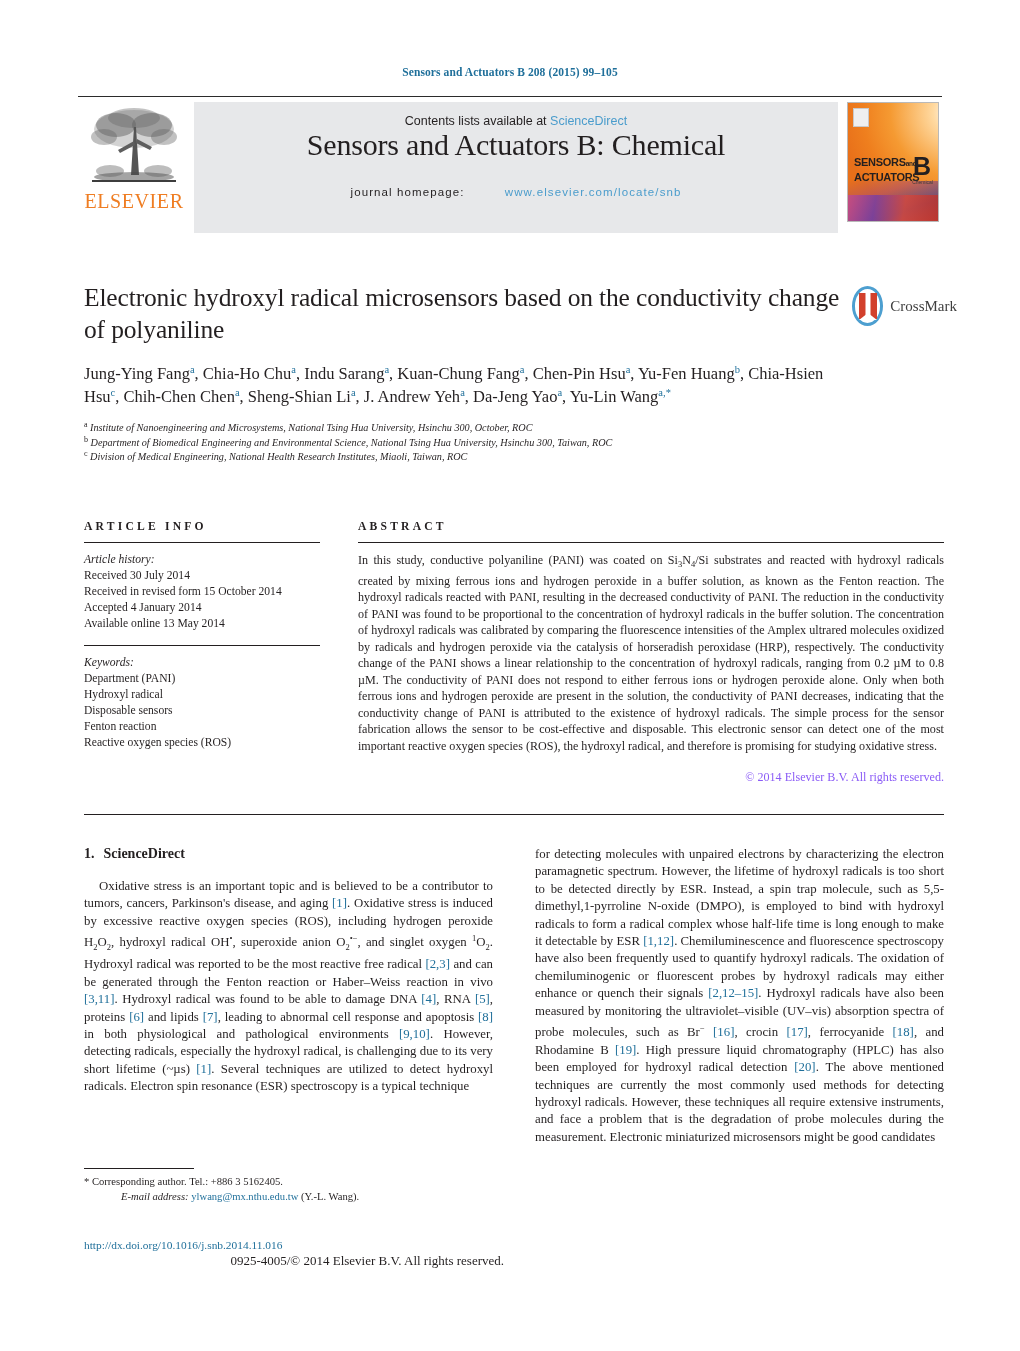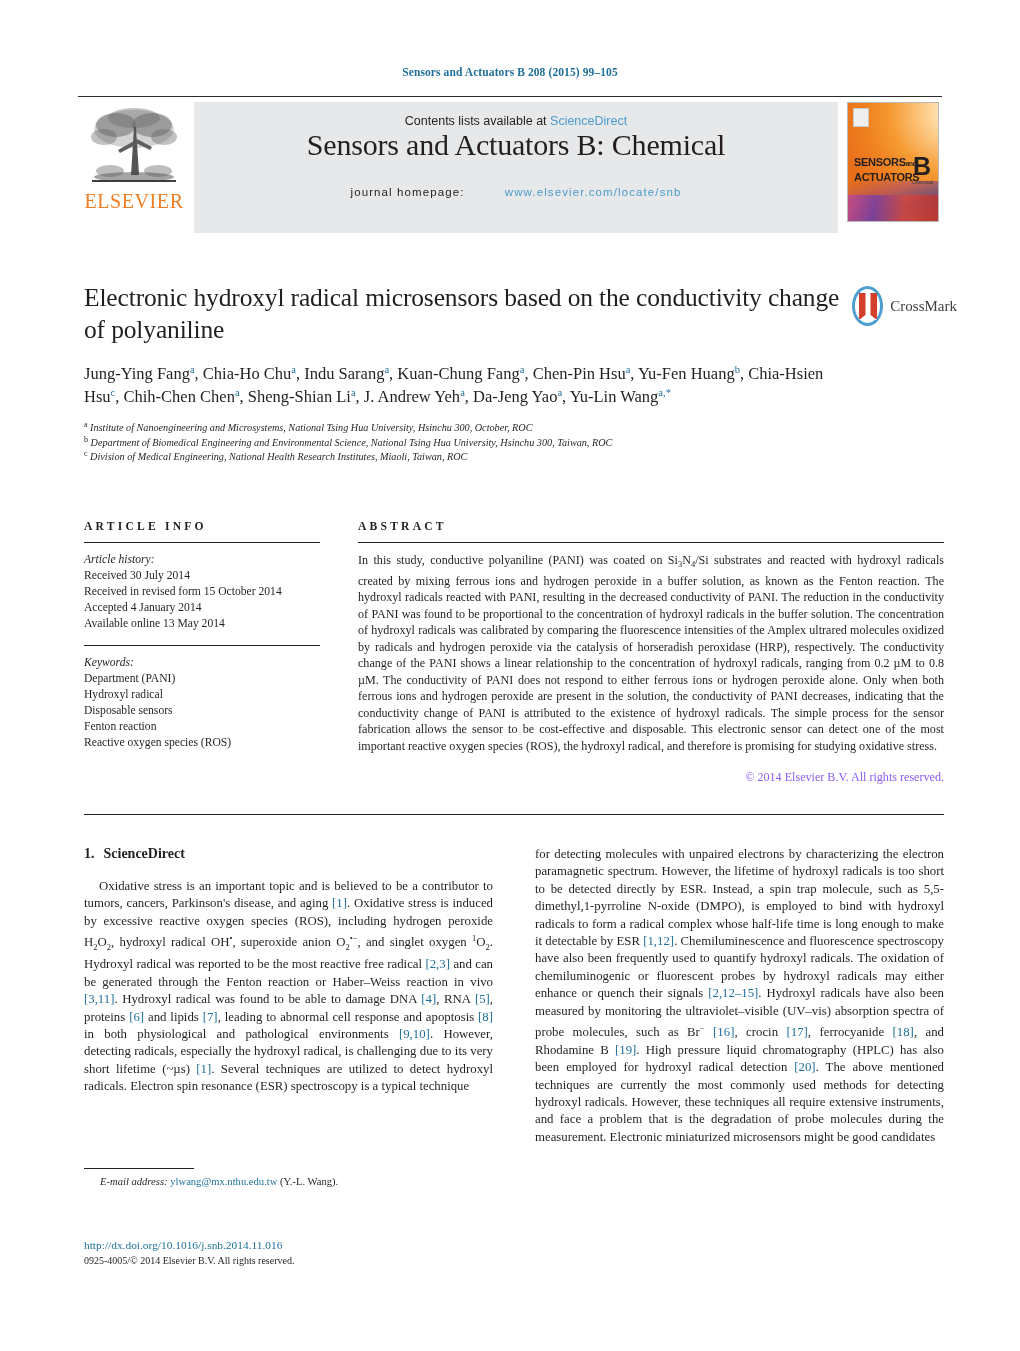--- a/index.html
+++ b/index.html
@@ -390,41 +390,42 @@
     border-top: 0.9px solid #231f20;
     width: 110px;
     margin-bottom: 6px;
   }
   .fn-line {
     font-family: "Liberation Serif", serif;
     font-size: 10.6px;
     line-height: 14.5px;
     color: #231f20;
   }
-  .fn-line .em { font-style: italic; }
+  .fn-line .em { font-style: italic; margin-left: 21px; }
   .fn-line .mail { color: #1f6f9a; }
   .fn-indent { padding-left: 16px; }
 
   .doi-block {
     position: absolute;
     left: 84px;
     top: 1238px;
     width: 420px;
   }
   .doi {
     font-family: "Liberation Serif", serif;
     font-size: 11.4px;
     color: #1f6f9a;
     line-height: 15px;
   }
   .issn {
     font-family: "Liberation Serif", serif;
-    font-size: 10px;
+    font-size: 13px;
     color: #231f20;
     line-height: 15px;
+    text-align: right;
   }
 </style>
 </head>
 <body>
 
 <div class="page">
 
   <div class="runhead">Sensors and Actuators B 208 (2015) 99–105</div>
 
   <div class="masthead">
@@ -534,20 +535,24 @@
       </div>
       <p class="para">Oxidative stress is an important topic and is believed to be a contributor to tumors, cancers, Parkinson's disease, and aging <span class="ref">[1]</span>. Oxidative stress is induced by excessive reactive oxygen species (ROS), including hydrogen peroxide H<sub>2</sub>O<sub>2</sub>, hydroxyl radical OH<sup class="chem">•</sup>, superoxide anion O<sub>2</sub><sup class="chem">•−</sup>, and singlet oxygen <sup class="chem">1</sup>O<sub>2</sub>. Hydroxyl radical was reported to be the most reactive free radical <span class="ref">[2,3]</span> and can be generated through the Fenton reaction or Haber–Weiss reaction in vivo <span class="ref">[3,11]</span>. Hydroxyl radical was found to be able to damage DNA <span class="ref">[4]</span>, RNA <span class="ref">[5]</span>, proteins <span class="ref">[6]</span> and lipids <span class="ref">[7]</span>, leading to abnormal cell response and apoptosis <span class="ref">[8]</span> in both physiological and pathological environments <span class="ref">[9,10]</span>. However, detecting radicals, especially the hydroxyl radical, is challenging due to its very short lifetime (~µs) <span class="ref">[1]</span>. Several techniques are utilized to detect hydroxyl radicals. Electron spin resonance (ESR) spectroscopy is a typical technique</p>
     </div>
     <div class="bcol">
       <p class="para noind">for detecting molecules with unpaired electrons by characterizing the electron paramagnetic spectrum. However, the lifetime of hydroxyl radicals is too short to be detected directly by ESR. Instead, a spin trap molecule, such as 5,5-dimethyl,1-pyrroline N-oxide (DMPO), is employed to bind with hydroxyl radicals to form a radical complex whose half-life time is long enough to make it detectable by ESR <span class="ref">[1,12]</span>. Chemiluminescence and fluorescence spectroscopy have also been frequently used to quantify hydroxyl radicals. The oxidation of chemiluminogenic or fluorescent probes by hydroxyl radicals may either enhance or quench their signals <span class="ref">[2,12–15]</span>. Hydroxyl radicals have also been measured by monitoring the ultraviolet–visible (UV–vis) absorption spectra of probe molecules, such as Br<sup class="chem">−</sup> <span class="ref">[16]</span>, crocin <span class="ref">[17]</span>, ferrocyanide <span class="ref">[18]</span>, and Rhodamine B <span class="ref">[19]</span>. High pressure liquid chromatography (HPLC) has also been employed for hydroxyl radical detection <span class="ref">[20]</span>. The above mentioned techniques are currently the most commonly used methods for detecting hydroxyl radicals. However, these techniques all require extensive instruments, and face a problem that is the degradation of probe molecules during the measurement. Electronic miniaturized microsensors might be good candidates</p>
     </div>
   </div>
 
   <div class="footnote">
     <div class="fn-rule"></div>
+    <div class="fn-line">
+      <span>*</span>
+      <span>Corresponding author. Tel.: +886 3 5162405.</span>
+    </div>
     <div class="fn-line fn-indent">
       <span class="em">E-mail address:</span>
       <span class="mail">ylwang@mx.nthu.edu.tw</span>
       <span>(Y.-L. Wang).</span>
     </div>
   </div>
 
   <div class="doi-block">
     <div class="doi">http://dx.doi.org/10.1016/j.snb.2014.11.016</div>
     <div class="issn">0925-4005/© 2014 Elsevier B.V. All rights reserved.</div>

